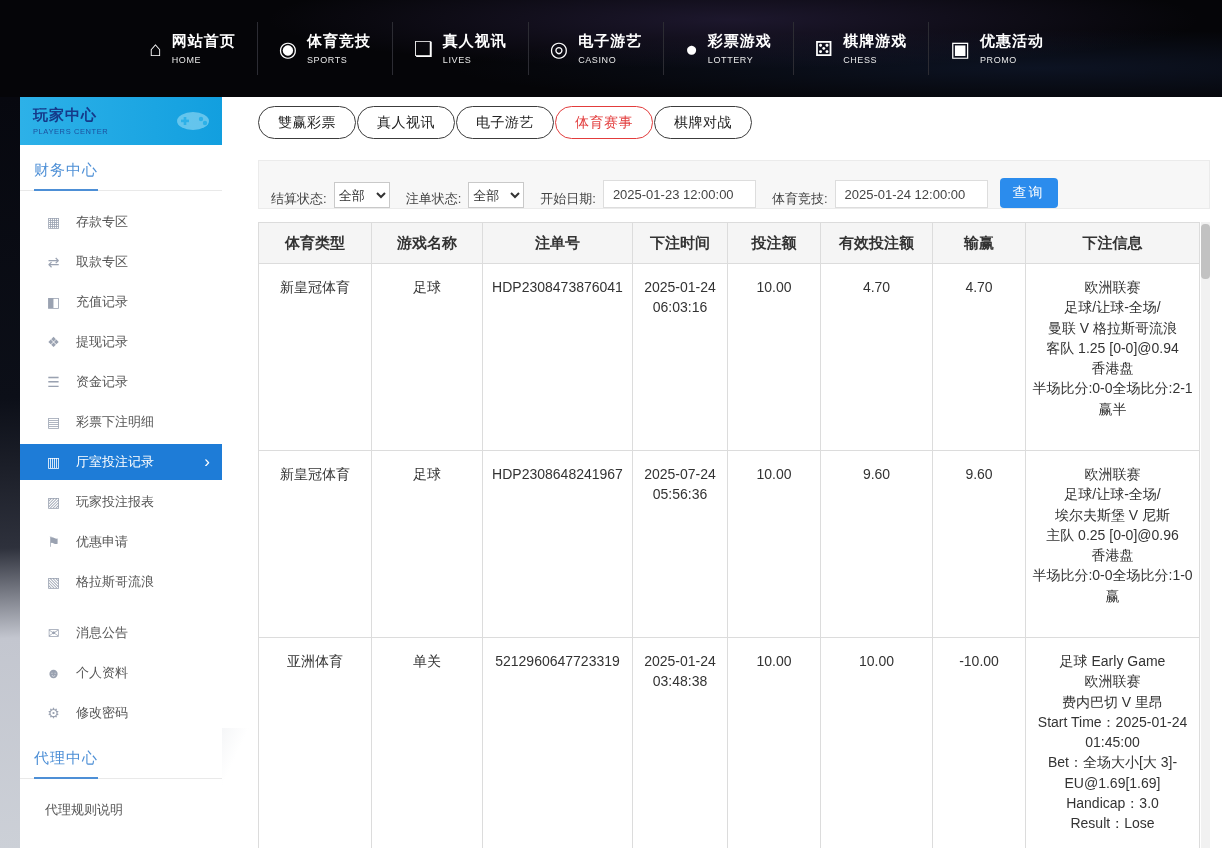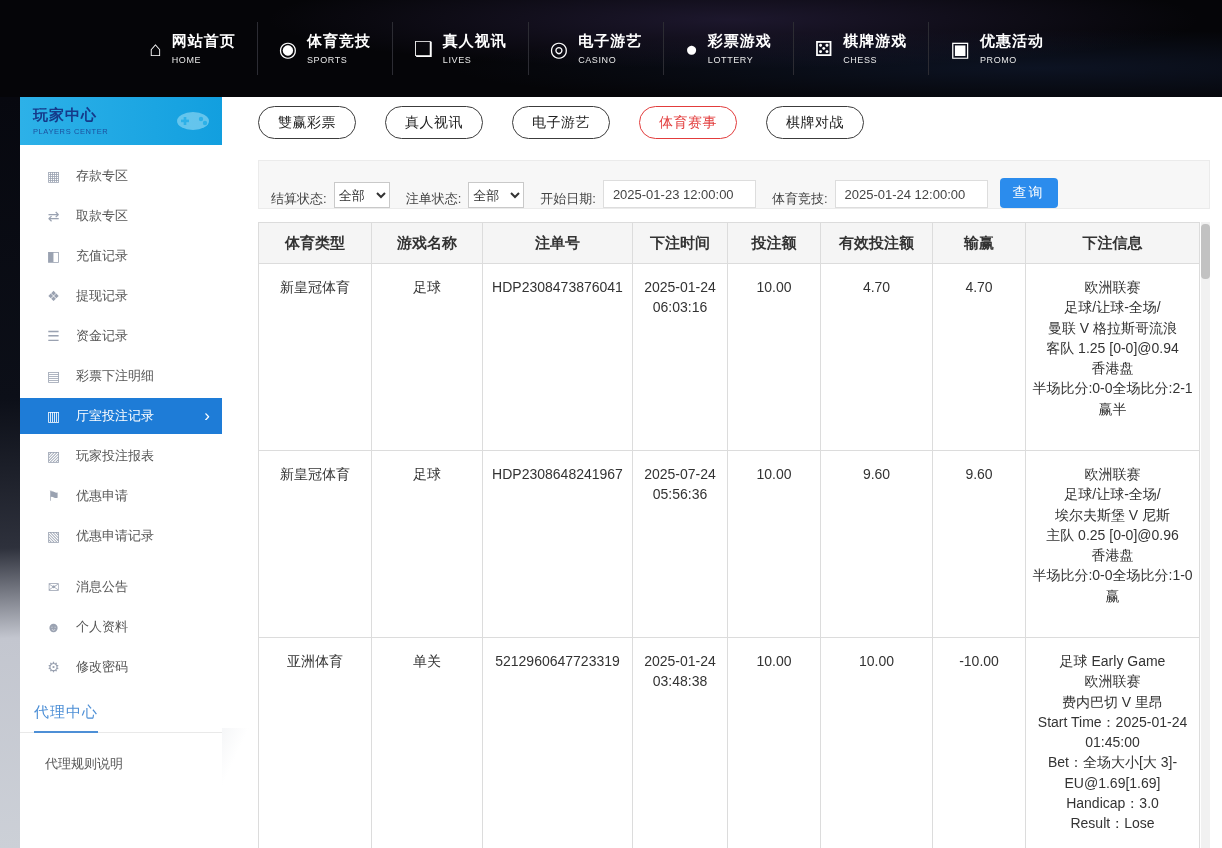--- a/index.html
+++ b/index.html
@@ -39,21 +39,21 @@
   .sb-item { height:40px; display:flex; align-items:center; gap:14px; padding-left:25px;
     font-size:13px; color:#555; cursor:pointer; position:relative; }
   .sb-icon { width:17px; text-align:center; font-size:14px; color:#9aa2b1; line-height:1; }
   .sb-item.active { background:#1e7cd7; color:#fff; height:36px; margin:2px 0; }
   .sb-item.active .sb-icon { color:#fff; }
   .chev { position:absolute; right:12px; top:50%; transform:translateY(-52%); font-size:17px; color:#fff; }
 
   
   .main { position:absolute; left:258px; top:97px; width:952px; height:751px; z-index:2; }
 
-  .tabs { margin-top:9px; display:flex; gap:29px; }
+  .tabs { margin-top:9px; display:flex; gap:1px; }
   .pill { height:33px; padding:0 19px; border:1px solid #3c3c3c; border-radius:17px; background:#fff;
     display:flex; align-items:center; font-size:14px; color:#222; cursor:pointer; letter-spacing:.5px; }
   .pill.active { border-color:#e23c3c; color:#e23c3c; }
 
   .filterbar { margin-top:21px; height:49px; background:#f7f7f7; border:1px solid #ebebeb;
     display:flex; align-items:flex-end; padding-left:12px; font-size:13px; color:#444; }
   .f-label { margin-right:7px; }
   .f-select { height:26px; width:56px; border:1px solid #c9c9c9; background:#fff; font-size:13px; color:#333;
     font-family:"Liberation Sans","DejaVu Sans",sans-serif; }
   .f-date { height:28px; width:153px; border:1px solid #ddd; font-size:13px; color:#444; padding:0 9px;
@@ -145,20 +145,23 @@
       </div>
       <svg width="38" height="24" viewBox="0 0 38 24">
         <ellipse cx="19" cy="12" rx="16" ry="9" fill="#7fd0f0" opacity="0.75"></ellipse>
         <circle cx="27" cy="10" r="2.2" fill="#2db1e8"></circle>
         <circle cx="31" cy="14" r="2.2" fill="#2db1e8"></circle>
         <rect x="7" y="10.6" width="8" height="2.6" fill="#2db1e8"></rect>
         <rect x="9.7" y="8" width="2.6" height="8" fill="#2db1e8"></rect>
       </svg>
     </div>
 
+    <div class="sb-section-title">
+      <span class="sb-sec-text">财务中心</span>
+    </div>
     <div class="sb-items">
       <div class="sb-item">
         <span class="icon sb-icon">▦</span>
         <span class="sb-label">存款专区</span>
       </div>
       <div class="sb-item">
         <span class="icon sb-icon">⇄</span>
         <span class="sb-label">取款专区</span>
       </div>
       <div class="sb-item">
@@ -185,21 +188,21 @@
       <div class="sb-item">
         <span class="icon sb-icon">▨</span>
         <span class="sb-label">玩家投注报表</span>
       </div>
       <div class="sb-item">
         <span class="icon sb-icon">⚑</span>
         <span class="sb-label">优惠申请</span>
       </div>
       <div class="sb-item">
         <span class="icon sb-icon">▧</span>
-        <span class="sb-label">优惠申请记录</span>
+        <span class="sb-label">格拉斯哥流浪</span>
       </div>
     </div>
 
     <div class="sb-items">
       <div class="sb-item">
         <span class="icon sb-icon">✉</span>
         <span class="sb-label">消息公告</span>
       </div>
       <div class="sb-item">
         <span class="icon sb-icon">☻</span>

